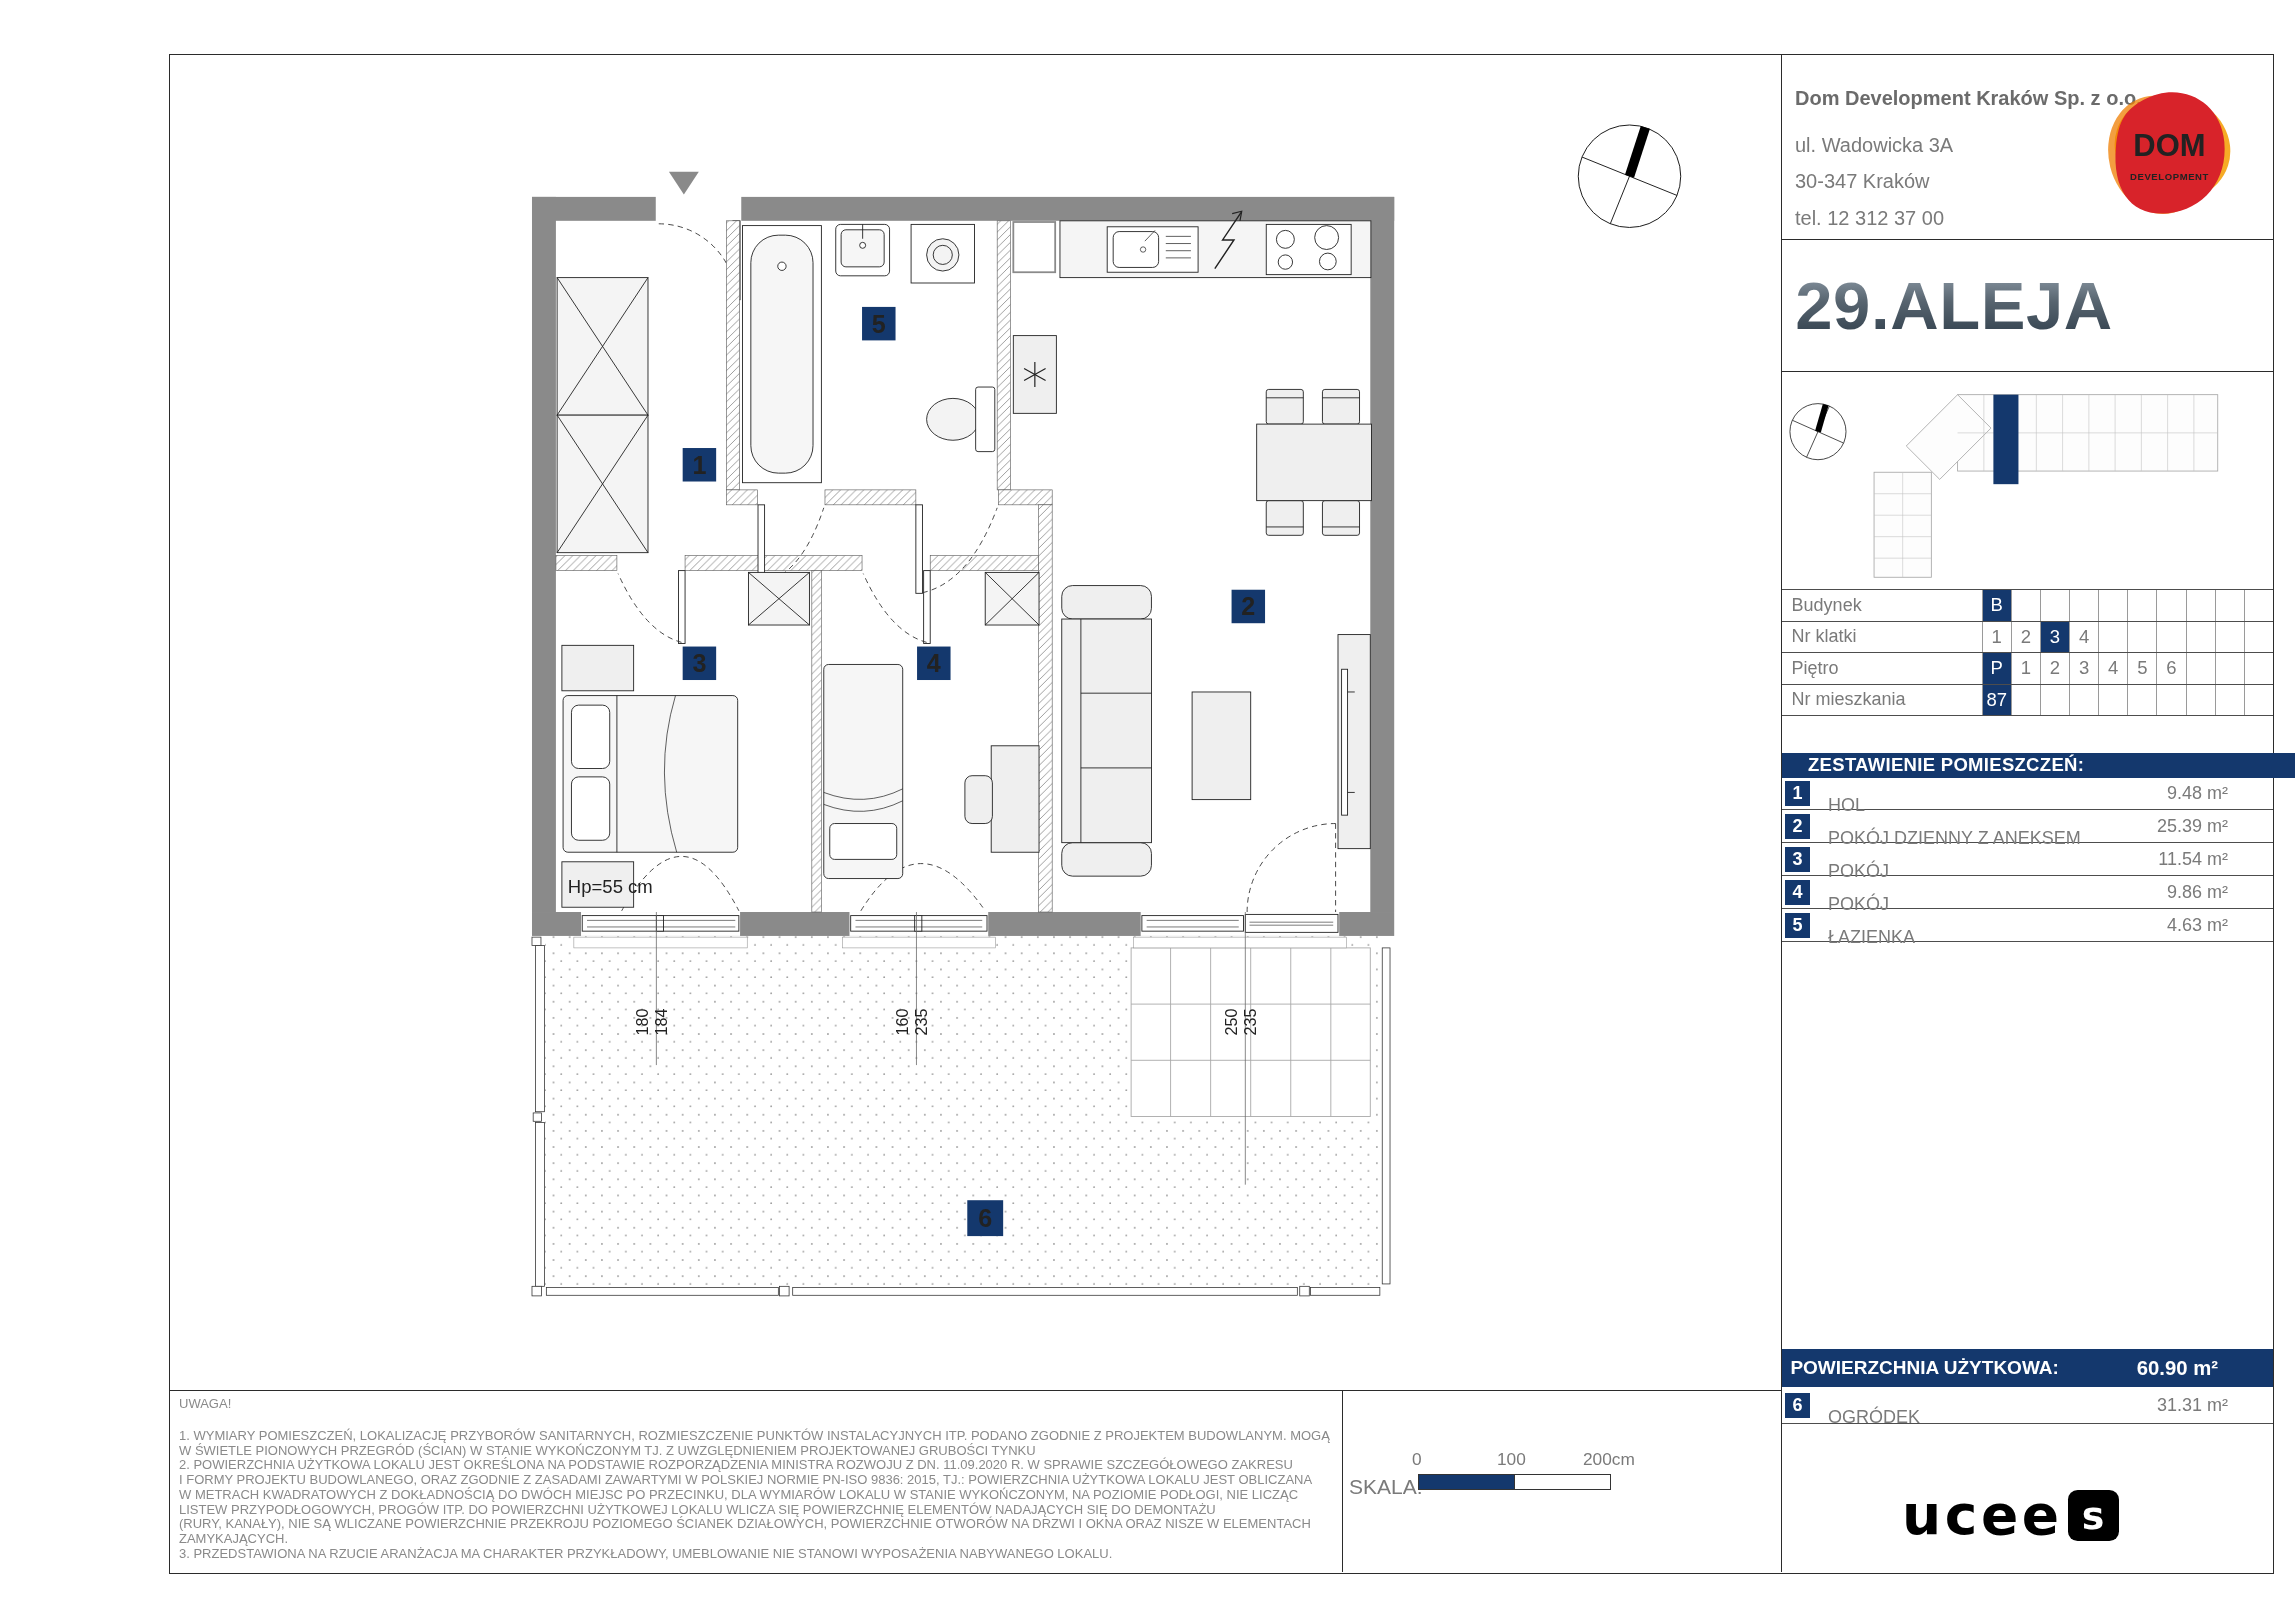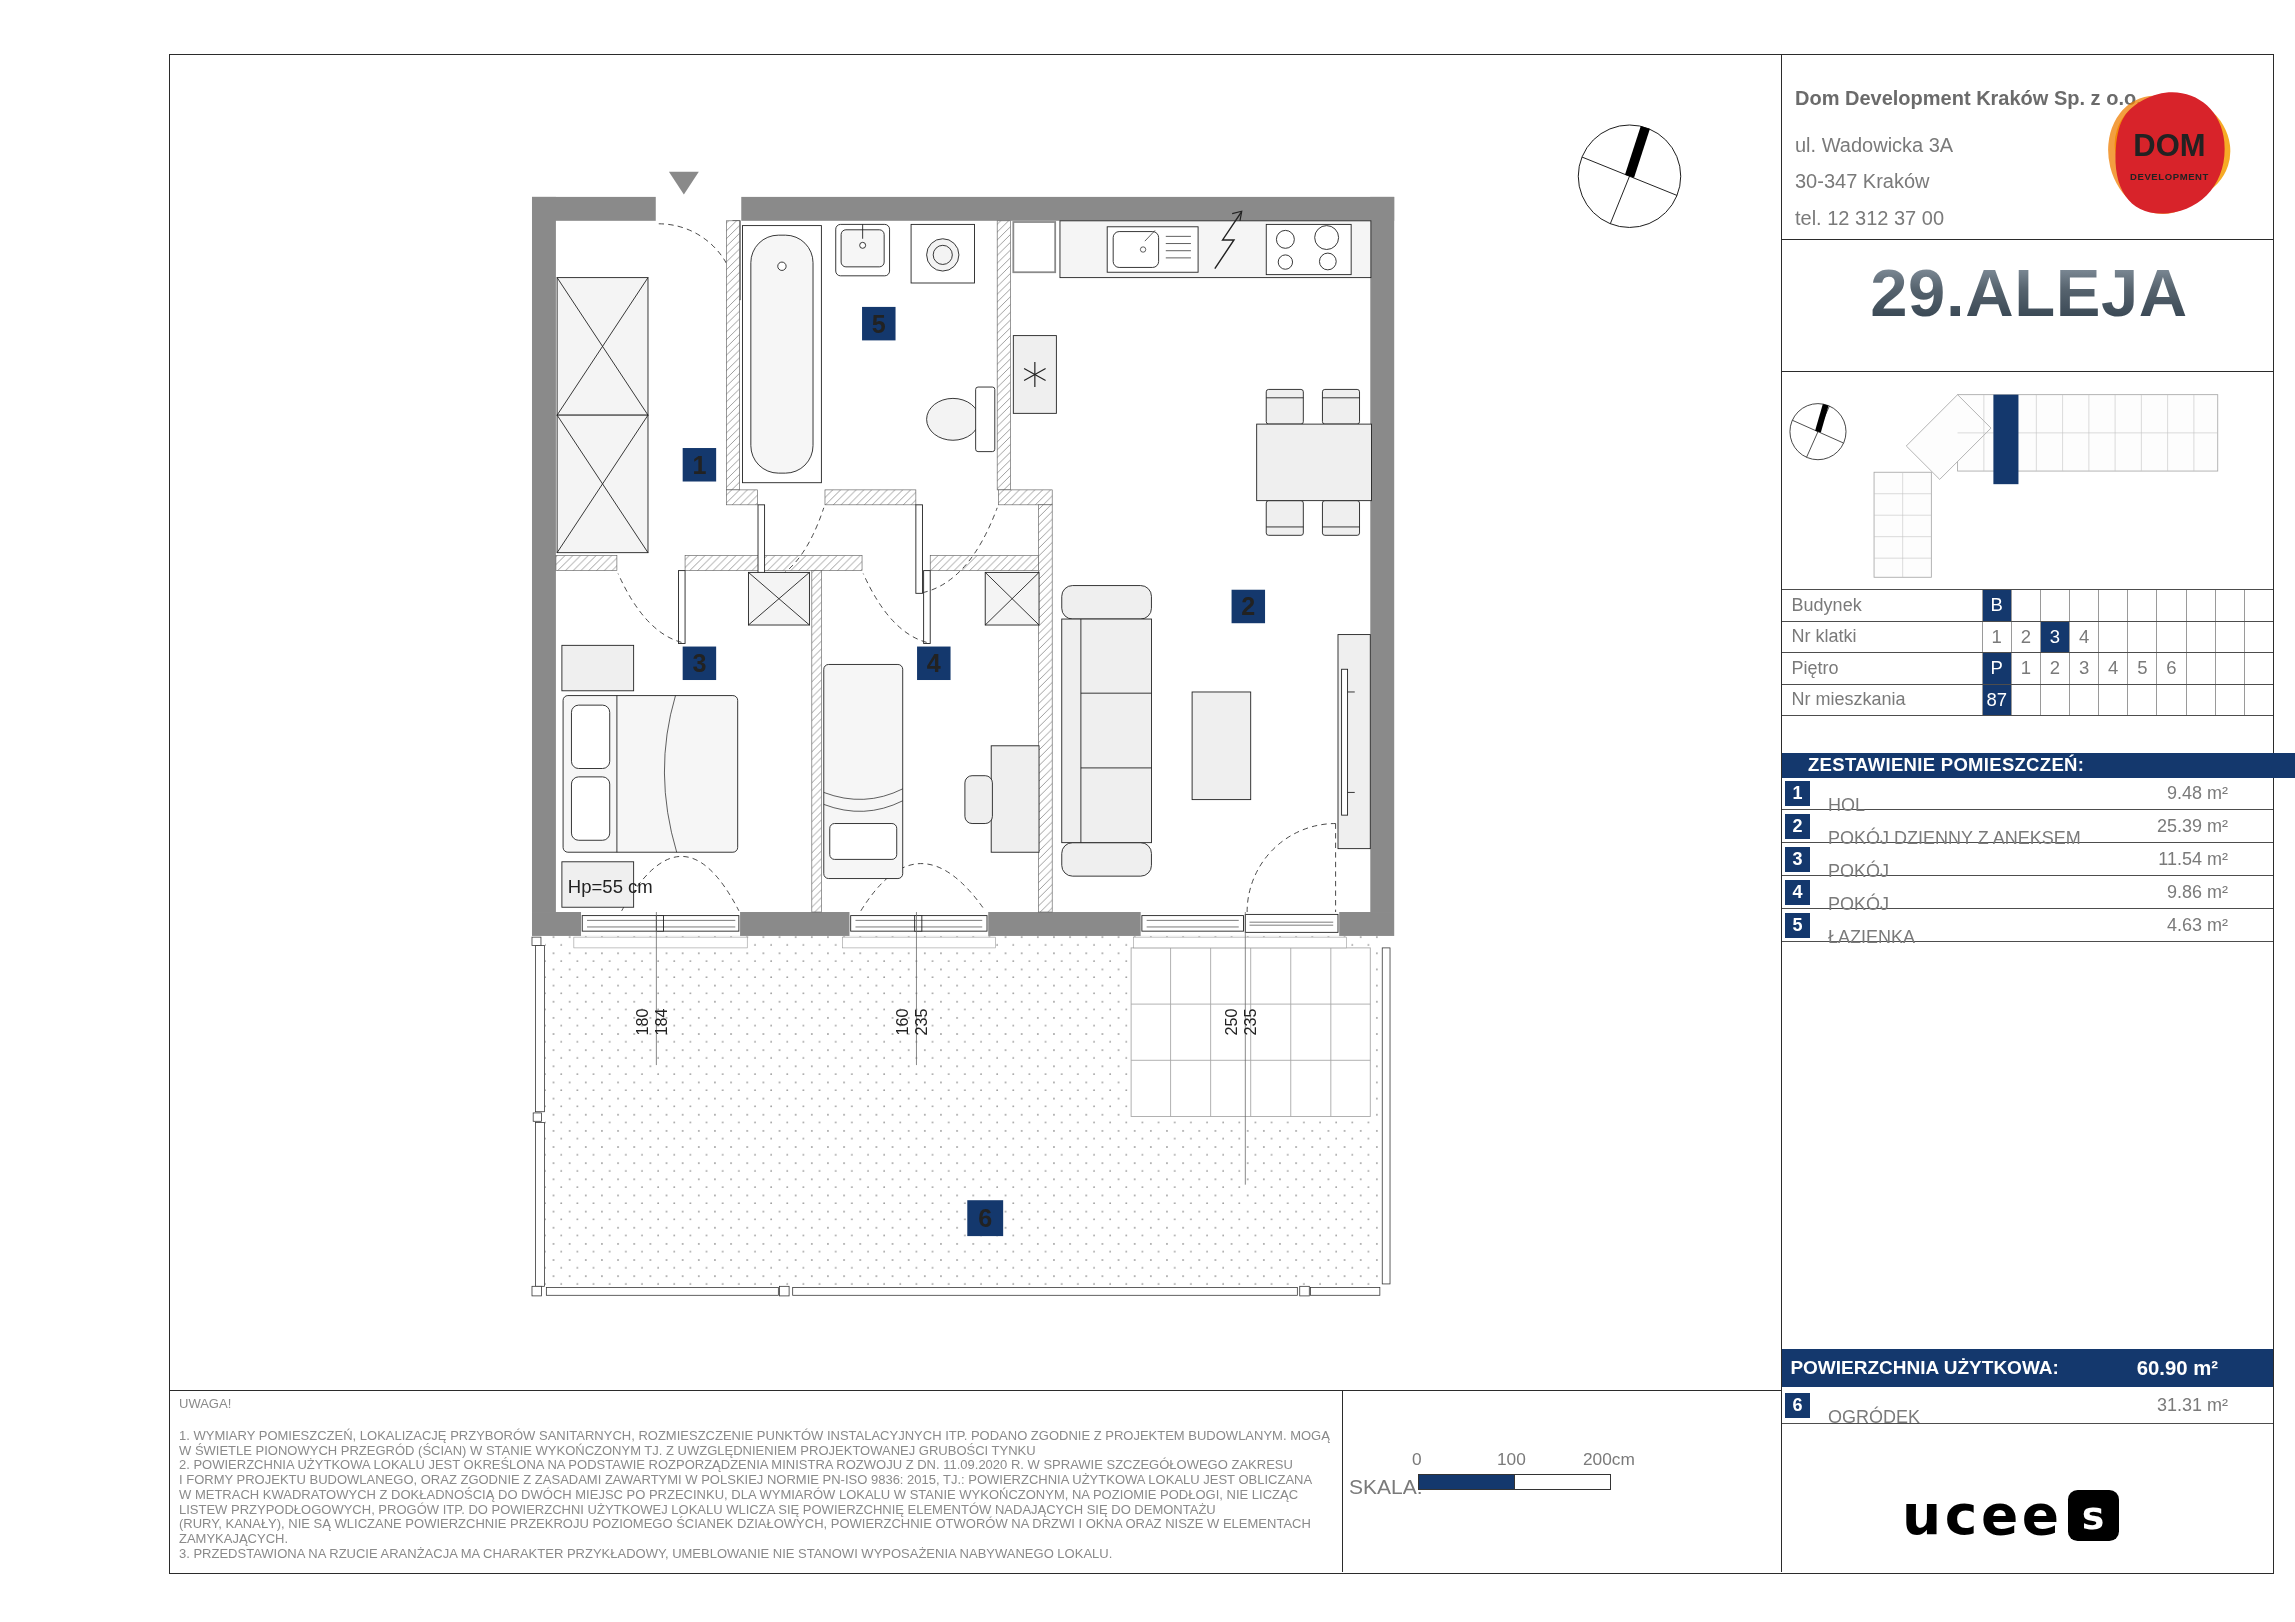--- a/index.html
+++ b/index.html
@@ -4,21 +4,21 @@
 <style>
   html,body{margin:0;padding:0;background:#fff;}
   body{width:2295px;height:1622px;position:relative;font-family:"Liberation Sans",sans-serif;color:#777;}
   .abs{position:absolute;}
   
   .frame{left:169px;top:54px;width:2103px;height:1518px;border:1.2px solid #2b2b2b;}
   .line{background:#2b2b2b;}
   
   .co-name{left:1795px;top:87px;font-size:20px;font-weight:bold;color:#6b6b6b;}
   .co-line{left:1795px;font-size:20px;color:#7a7a7a;}
-  .brand{left:1787px;top:254px;width:484px;height:102px;display:flex;align-items:flex-start;justify-content:center;}
+  .brand{left:1712px;top:254px;width:484px;height:102px;display:flex;align-items:center;justify-content:center;}
   .brand span{font-size:67px;font-weight:bold;letter-spacing:0.6px;background:linear-gradient(180deg,#97a4b0 0%,#57646f 45%,#2c3b48 100%);-webkit-background-clip:text;background-clip:text;color:transparent;}
   
   .unit-table{left:1782px;top:589px;width:491px;border-top:1.2px solid #4d4d4d;}
   .ut-row{height:30.5px;border-bottom:1.2px solid #4d4d4d;display:flex;align-items:stretch;}
   .ut-label{width:196px;display:flex;align-items:center;padding-left:9.6px;font-size:18px;color:#7a7a7a;}
   .ut-cell{width:29px;border-left:0.6px solid #9a9a9a;display:flex;align-items:center;justify-content:center;font-size:18.5px;color:#7a7a7a;}
   .navy{background:#14386d;color:#fff !important;}
   
   .band{left:1782px;width:491px;background:#14386d;color:#fff;display:flex;align-items:center;}
   .band-title{top:753px;height:24.5px;font-size:18.5px;font-weight:bold;padding-left:26px;letter-spacing:0.3px;}

